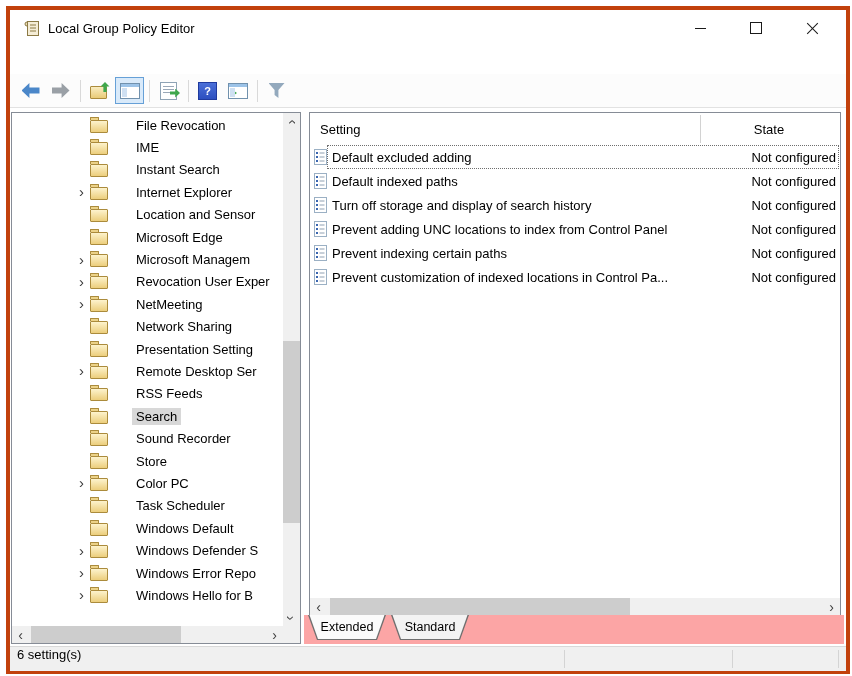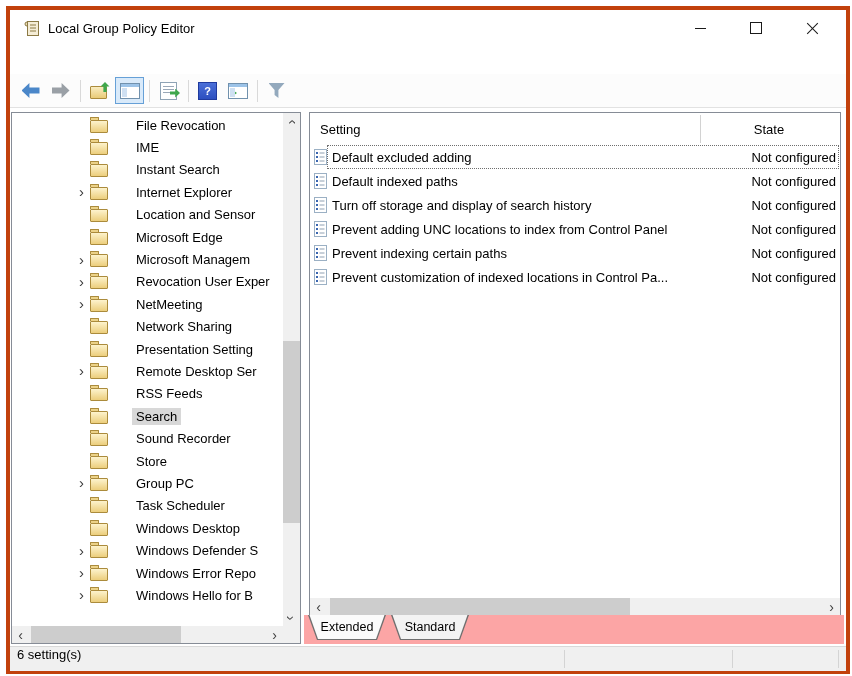--- a/index.html
+++ b/index.html
@@ -267,31 +267,31 @@
           <span class="tlabel">Sound Recorder</span>
         </div>
         <div class="trow">
           <span class="expander"></span>
           <span class="folder"></span>
           <span class="tlabel">Store</span>
         </div>
         <div class="trow expandable">
           <span class="expander"></span>
           <span class="folder"></span>
-          <span class="tlabel">Group PC</span>
+          <span class="tlabel">Color PC</span>
         </div>
         <div class="trow">
           <span class="expander"></span>
           <span class="folder"></span>
           <span class="tlabel">Task Scheduler</span>
         </div>
         <div class="trow">
           <span class="expander"></span>
           <span class="folder"></span>
-          <span class="tlabel">Windows Desktop</span>
+          <span class="tlabel">Windows Default</span>
         </div>
         <div class="trow expandable">
           <span class="expander"></span>
           <span class="folder"></span>
           <span class="tlabel">Windows Defender S</span>
         </div>
         <div class="trow expandable">
           <span class="expander"></span>
           <span class="folder"></span>
           <span class="tlabel">Windows Error Repo</span>

